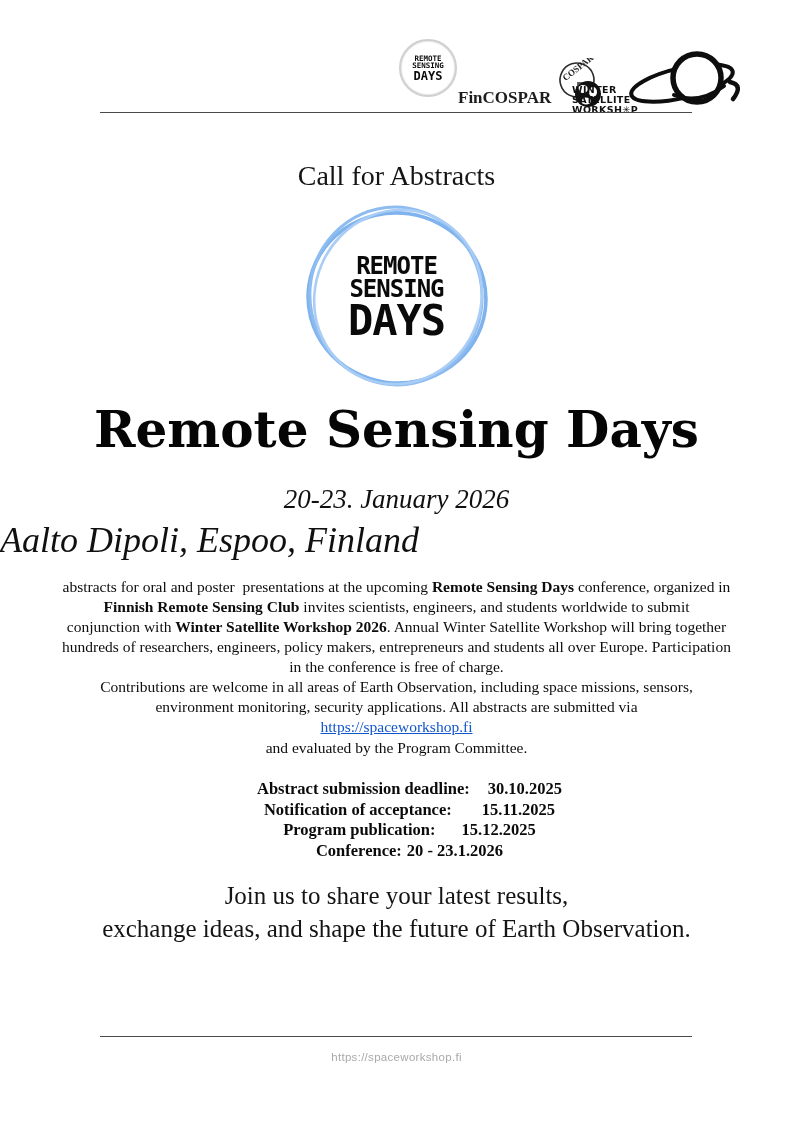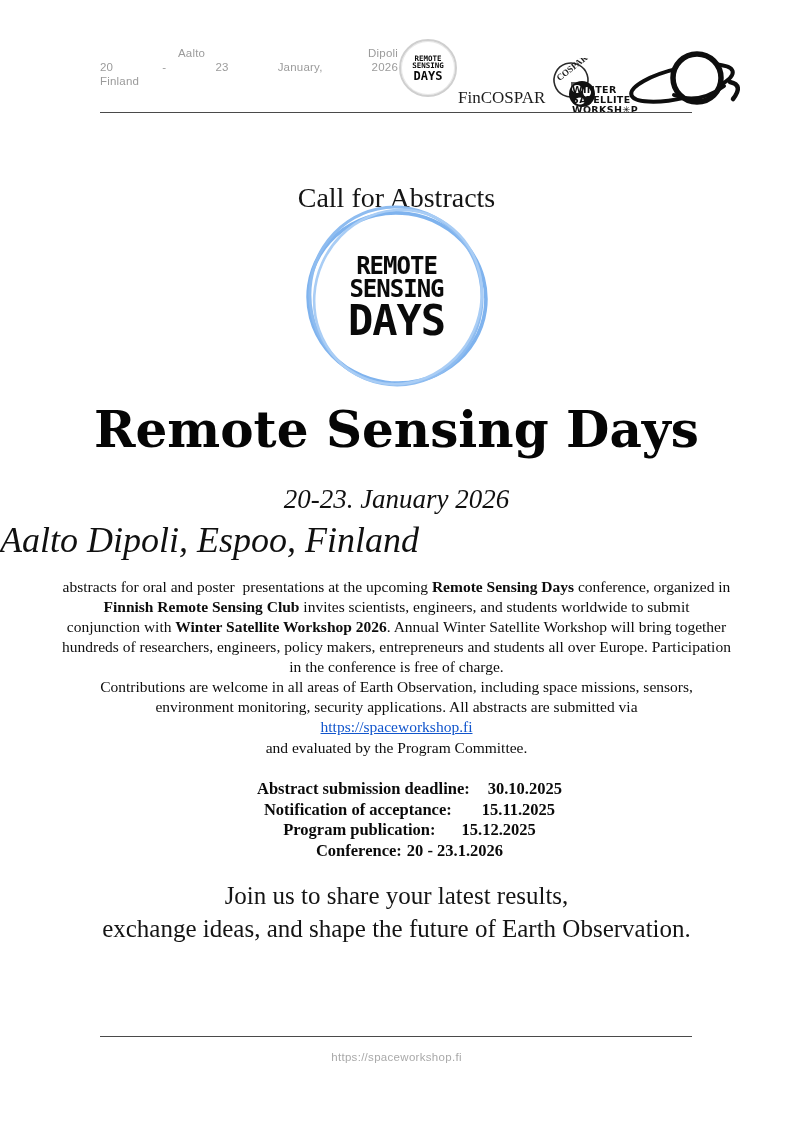--- a/index.html
+++ b/index.html
@@ -26,30 +26,30 @@
     display:flex; flex-direction:column; align-items:center; justify-content:center;
     box-shadow:inset 0 0 0 1px #e9e9e9;
   }
   .rsd-txt { font-family:"DejaVu Sans Mono", monospace; font-weight:bold; color:#0a0a0a; text-align:center; }
   .rsd-small .l1, .rsd-small .l2 { font-size:7.5px; line-height:7.5px; letter-spacing:0; }
   .rsd-small .l3 { font-size:12px; line-height:12px; }
 
   .fincospar {
     position:absolute; left:458px; top:58px; display:flex; align-items:flex-end; gap:2px;
   }
-  .fincospar-label { font-family:"Liberation Serif", serif; font-weight:normal; font-size:17px; color:#1c1c1c; padding-bottom:6px; }
+  .fincospar-label { font-family:"Liberation Serif", serif; font-weight:bold; font-size:17px; color:#1c1c1c; padding-bottom:6px; }
   .winter { position:absolute; left:572px; top:45px; display:flex; align-items:center; }
   .winter-text {
     font-family:"DejaVu Sans", sans-serif; font-weight:bold; font-size:9.5px;
     line-height:10px; letter-spacing:.4px; color:#111; margin-top:28px;
   }
   .winter svg { margin-left:-14px; }
 
   
-  .title-small { position:absolute; top:160px; width:100%; text-align:center; font-size:28px; color:#151515;margin-top:22px; }
+  .title-small { position:absolute; top:160px; width:100%; text-align:center; font-size:28px; color:#151515; }
   .logo-wrap { position:absolute; top:202px; left:50%; transform:translateX(-50%); width:190px; height:190px; }
   .logo-wrap svg { position:absolute; inset:0; }
   .logo-text {
     position:absolute; inset:0; display:flex; flex-direction:column;
     align-items:center; justify-content:center; padding-top:2px;
   }
   .logo-text .l1, .logo-text .l2 { font-family:"DejaVu Sans Mono", monospace; font-weight:bold; font-size:24px; line-height:23px; letter-spacing:-1px; color:#0a0a0a; }
   .logo-text .l3 { font-family:"DejaVu Sans Mono", monospace; font-weight:bold; font-size:42px; line-height:40px; letter-spacing:-1px; color:#0a0a0a; }
 
   .main-title { position:absolute; top:400px; width:100%; text-align:center;
@@ -80,36 +80,20 @@
   
   .ftr-rule { top:1036px; }
   .ftr-url { position:absolute; top:1051px; width:100%; text-align:center;
     font-family:"Liberation Sans", sans-serif; font-size:11.5px; color:#a9a9a9; letter-spacing:.3px; }
 </style>
 </head>
 <body>
 
 <div class="page">
 
-  <div class="hdr-info">
-      <div class="w-row">
-        <span>Aalto</span>
-        <span>Dipoli</span>
-      </div>
-      <div class="w-row">
-        <span>20</span>
-        <span>-</span>
-        <span>23</span>
-        <span>January,</span>
-        <span>2026</span>
-      </div>
-      <div class="w-row">
-        <span>Finland</span>
-      </div>
-    </div>
 
   <div class="rsd-small">
     <div class="rsd-txt l1">REMOTE</div>
     <div class="rsd-txt l2">SENSING</div>
     <div class="rsd-txt l3">DAYS</div>
   </div>
 
   <div class="fincospar">
     <span class="fincospar-label">FinCOSPAR</span>
     <span>

